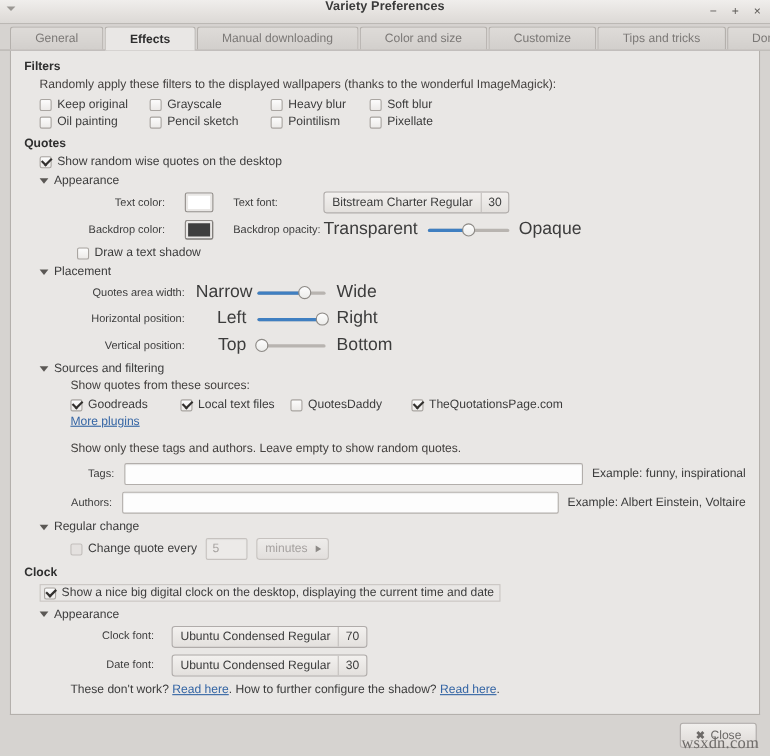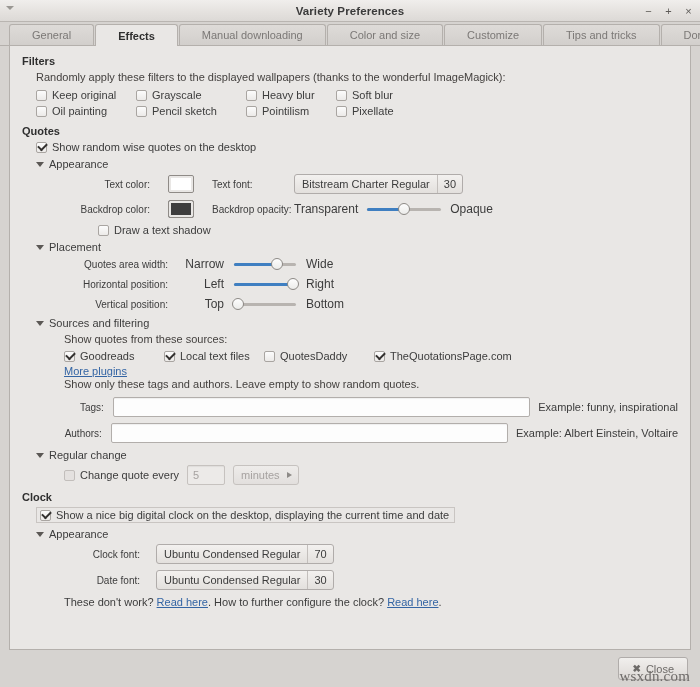--- a/index.html
+++ b/index.html
@@ -19,21 +19,21 @@
     background: #d6d3d0;
     display: flex; flex-direction: column;
     position: relative;
   }
 
   
   .titlebar {
     height: 22px; flex: 0 0 22px;
     background: linear-gradient(to bottom, #f0eeec 0%, #e4e1de 60%, #dcd9d6 100%);
     border-bottom: 1px solid #b9b5b1;
-    display: flex; align-items: center;
+    display: flex; 
     position: relative;
   }
   .titlebar-menu-arrow {
     position: absolute; left: 6px; top: 6px;
     width: 0; height: 0;
     border-left: 4px solid transparent;
     border-right: 4px solid transparent;
     border-top: 4px solid #9a9793;
   }
   .title-text {
@@ -178,21 +178,21 @@
     height: 3px; border-radius: 2px;
     background: #3f7fc1;
   }
   .slider .knob {
     position: absolute; top: 1px;
     width: 12px; height: 12px; margin-left: -6px;
     border-radius: 50%;
     background: linear-gradient(to bottom, #fdfdfd, #ececea);
     border: 1px solid #8d8a86;
   }
-  .endlbl { font-size: 12px; color: #3c3c3c; }
+  .endlbl { font-size: 16px; color: #3c3c3c; }
 
   
   .entry {
     height: 20px;
     background: #fdfdfd;
     border: 1px solid #b2aeab;
     border-radius: 2px;
     box-shadow: inset 0 1px 1px rgba(0,0,0,.06);
   }
   .entry.small { width: 38px; background: #eceae8; border-color: #c6c2bf; }
@@ -342,21 +342,21 @@
           <span class="lbl" style="margin-left:18px;width:82px">Backdrop opacity:</span>
           <span class="endlbl">Transparent</span>
           <span class="slider" style="width:74px;margin:0 9px">
             <span class="track"></span>
             <span class="fill" style="width:50%"></span>
             <span class="knob" style="left:50%"></span>
           </span>
           <span class="endlbl">Opaque</span>
         </div>
 
-        <div class="chkrow" style="margin-left:34px">
+        <div class="chkrow" style="margin-left:6px">
           <span class="chk"></span>
           <span>Draw a text shadow</span>
         </div>
       </div>
 
       <div class="expander">
         <span class="tri"></span>
         <span>Placement</span>
       </div>
 
@@ -417,21 +417,21 @@
           </div>
           <div class="chkrow">
             <span class="chk on"></span>
             <span>TheQuotationsPage.com</span>
           </div>
         </div>
         <div style="margin-top:3px">
           <a class="link" href="#">More plugins</a>
         </div>
 
-        <div class="desc" style="margin-top:1px;margin-bottom:7px">Show only these tags and authors. Leave empty to show random quotes.</div>
+        <div class="desc" style="margin-top:13px;margin-bottom:7px">Show only these tags and authors. Leave empty to show random quotes.</div>
 
         <div class="row">
           <span class="lbl r" style="width:42px">Tags:</span>
           <span class="entry" style="width:440px;margin-left:9px"></span>
           <span class="example">Example: funny, inspirational</span>
         </div>
 
         <div class="row">
           <span class="lbl r" style="width:42px">Authors:</span>
           <span class="entry" style="width:440px;margin-left:9px"></span>
@@ -482,21 +482,21 @@
         </div>
         <div class="row">
           <span class="lbl r" style="width:76px">Date font:</span>
           <span class="fontbtn" style="margin-left:16px">
             <span class="fname">Ubuntu Condensed Regular</span>
             <span class="fsize">30</span>
           </span>
         </div>
 
         <div style="margin-top:6px;font-size:11px">
-          <span>These don't work? </span><a class="link" href="#">Read here</a><span>. How to further configure the clock? </span><a class="link" href="#">Read here</a><span>.</span>
+          <span>These don't work? </span><a class="link" href="#">Read here</a><span>. How to further configure the shadow? </span><a class="link" href="#">Read here</a><span>.</span>
         </div>
       </div>
     </div>
 
   </div>
 
   <div class="actionbar">
     <div class="btn">
       <span class="x">✖</span>
       <span>Close</span>

